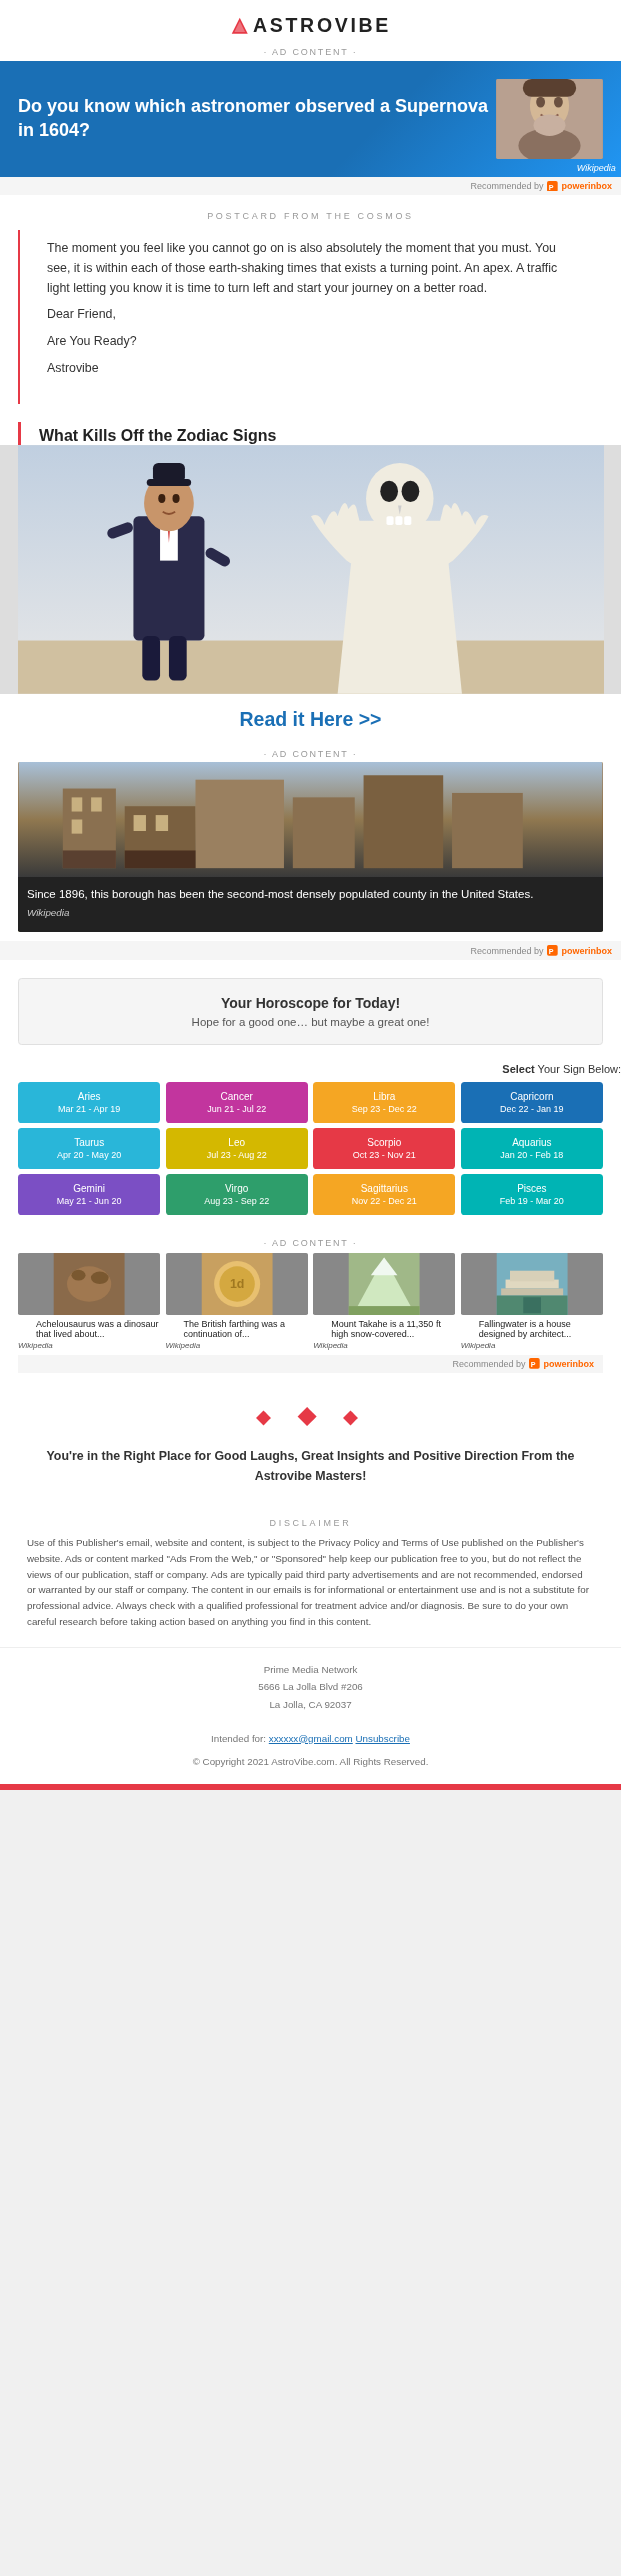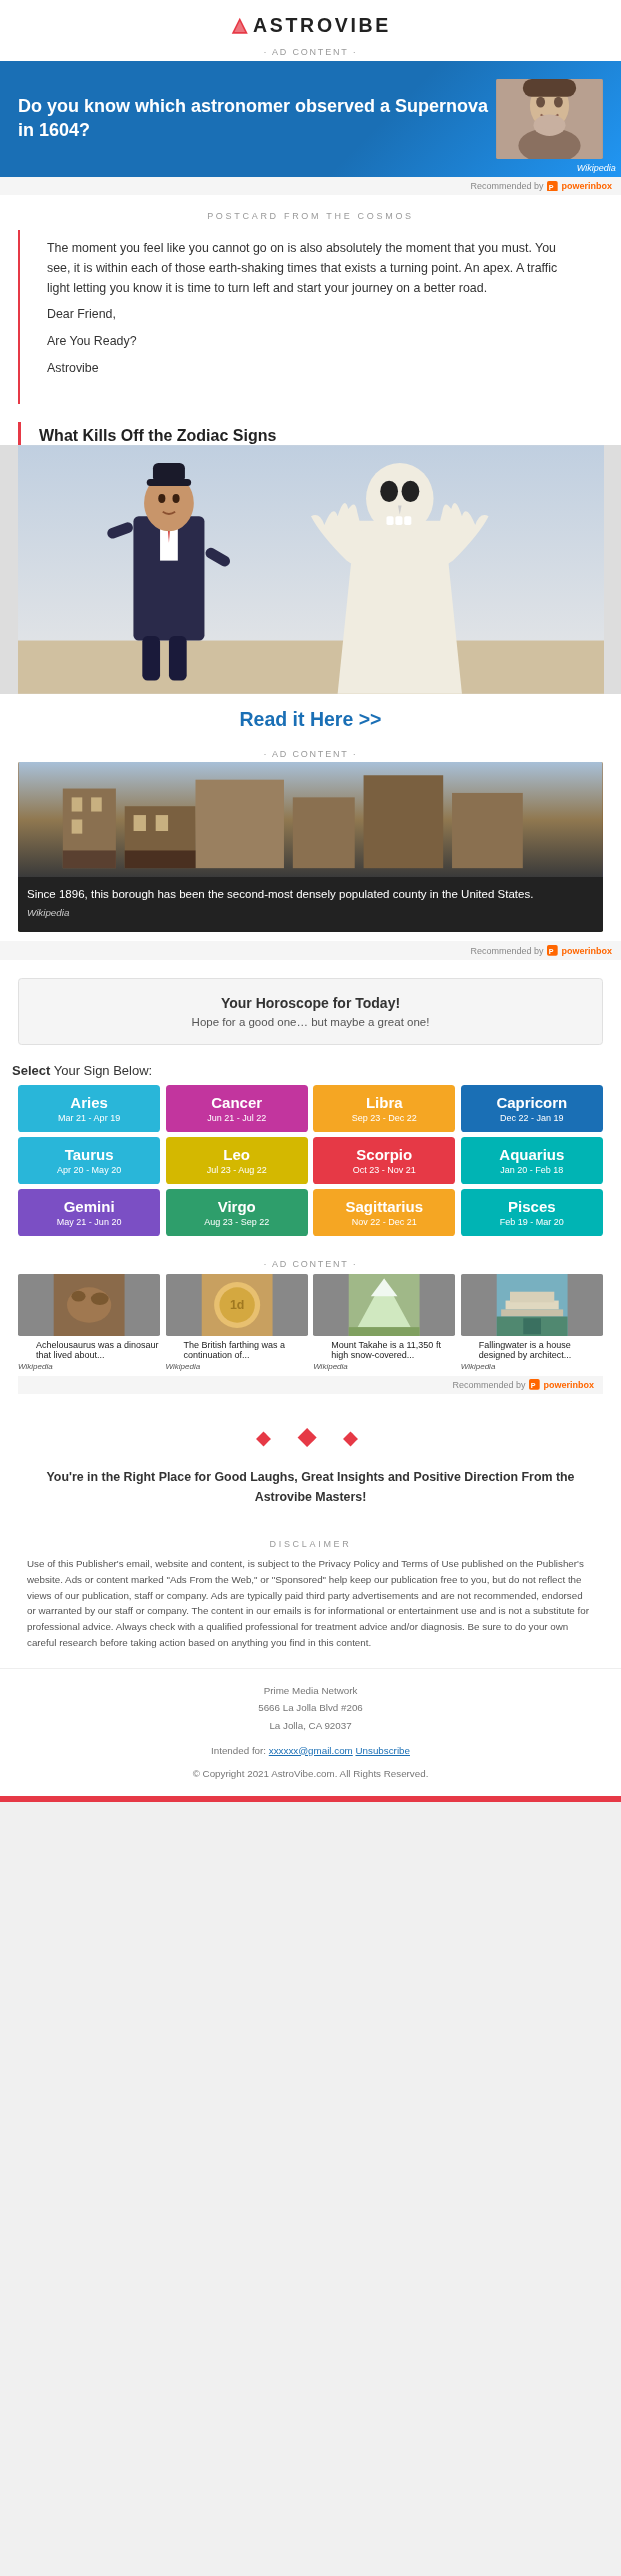--- a/index.html
+++ b/index.html
@@ -43,25 +43,25 @@
     .ad-banner-2-caption { padding: 9px; background: #222; }
     .ad-banner-2-caption p { font-size: 11.5px; color: #fff; line-height: 1.4; margin-bottom: 3.6px; }
     .ad-banner-2-caption .wiki { font-style: italic; font-size: 9.8px; color: #ccc; }
 
     
     .horoscope-box { background: #f5f5f5; border: 0.9px solid #e0e0e0; margin: 18px 18px 9px; padding: 16px; text-align: center; border-radius: 3.6px; }
     .horoscope-box h3 { font-size: 14px; font-weight: bold; margin-bottom: 5.3px; }
     .horoscope-box p { font-size: 11.5px; color: #555; }
 
     
-    .sign-select-label { text-align: left; font-size: 13px; padding: 9px 12px 7px; }
+    .sign-select-label { text-align: right; font-size: 11px; padding: 9px 0 7px; }
     .sign-select-label strong { font-weight: bold; }
     .signs-grid { display: grid; grid-template-columns: repeat(4, 1fr); gap: 5.3px; padding: 0 18px 14px; }
     .sign-btn { border: none; border-radius: 3.6px; padding: 9px 5.3px; color: #fff; text-align: center; cursor: pointer; font-size: 11.5px; font-weight: bold; }
-    .sign-btn .sign-name { display: block; font-size: 15px; font-weight: bold; }
+    .sign-btn .sign-name { display: block; font-size: 10px; font-weight: normal; }
     .sign-btn .sign-date { display: block; font-size: 9px; font-weight: normal; margin-top: 1.8px; }
 
     
     .ad-row { padding: 9px 18px; }
     .ad-row-label { text-align: center; font-size: 9px; letter-spacing: 1.8px; color: #999; margin-bottom: 5.3px; }
     .ad-row-grid { display: grid; grid-template-columns: repeat(4, 1fr); gap: 5.3px; }
     .ad-item { font-size: 9px; color: #333; }
     .ad-item-img { width: 100%; height: 62px; background: #888; border-radius: 1.8px; margin-bottom: 3.6px; }
     .ad-item-title { font-size: 9px; color: #222; margin-bottom: 1.8px; margin-left: 18px; }
     .ad-item-source { font-size: 8px; color: #555; font-style: italic; }
@@ -373,21 +373,21 @@
     <p><strong>You're in the Right Place for Good Laughs, Great Insights and Positive Direction From the Astrovibe Masters!</strong></p>
   </div>
 
   <div class="disclaimer-label">DISCLAIMER</div>
   <div class="disclaimer-text">Use of this Publisher's email, website and content, is subject to the Privacy Policy and Terms of Use published on the Publisher's website. Ads or content marked "Ads From the Web," or "Sponsored" help keep our publication free to you, but do not reflect the views of our publication, staff or company. Ads are typically paid third party advertisements and are not recommended, endorsed or warranted by our staff or company. The content in our emails is for informational or entertainment use and is not a substitute for professional advice. Always check with a qualified professional for treatment advice and/or diagnosis. Be sure to do your own careful research before taking action based on anything you find in this content.</div>
 
   <div class="footer">
     <div>Prime Media Network</div>
     <div>5666 La Jolla Blvd #206</div>
     <div>La Jolla, CA 92037</div>
-    <div style="margin-top:7px;">
+    <div style="margin-top:16px;">
       <span>Intended for:</span>
       <a href="#" style="color:#1a6fb5;">xxxxxx@gmail.com</a>
       <span> </span>
       <a href="#" style="color:#1a6fb5;">Unsubscribe</a>
     </div>
     <div class="copyright">© Copyright 2021 AstroVibe.com. All Rights Reserved.</div>
   </div>
 
   <div class="bottom-bar"></div>
 

